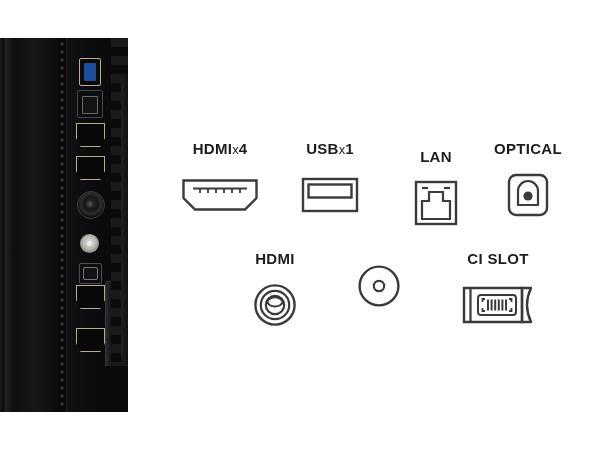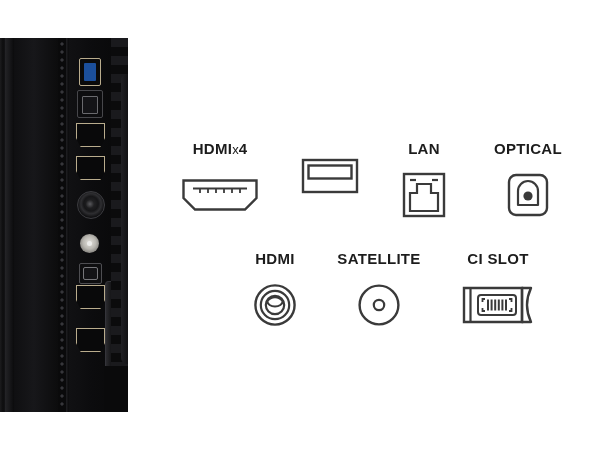--- a/index.html
+++ b/index.html
@@ -186,21 +186,21 @@
     margin-top: 10px;
     display: flex;
     align-items: center;
     justify-content: center;
     height: 52px;
   }
 
   
   .c-hdmi    { left: 0px;   width: 120px; }
   .c-usb     { left: 118px; width: 104px; }
-  .c-lan     { left: 218px; width: 92px;  }
+  .c-lan     { left: 230px; width: 92px; margin-top: 8px;  }
   .c-optical { left: 305px; width: 126px; }
 
   
   .c-cable     { left: 60px;  width: 110px; }
   .c-satellite { left: 158px; width: 122px; }
   .c-cislot    { left: 274px; width: 128px; }
 
   svg { display: block; }
 </style>
 </head>
@@ -249,20 +249,23 @@
             <line x1="27" y1="10.5" x2="27" y2="15" stroke="#3a3a3a" stroke-width="1.8"></line>
             <line x1="35" y1="10.5" x2="35" y2="15" stroke="#3a3a3a" stroke-width="1.8"></line>
             <line x1="43" y1="10.5" x2="43" y2="15" stroke="#3a3a3a" stroke-width="1.8"></line>
             <line x1="51" y1="10.5" x2="51" y2="15" stroke="#3a3a3a" stroke-width="1.8"></line>
             <line x1="59" y1="10.5" x2="59" y2="15" stroke="#3a3a3a" stroke-width="1.8"></line>
           </svg>
         </div>
       </div>
 
       <div class="cell c-usb">
+        <div class="cell-label">
+          <span>USB</span><span class="mult">x</span><span class="cnt">1</span>
+        </div>
         <div class="cell-icon">
           <svg width="58" height="36" viewBox="0 0 58 36">
             <rect x="2" y="2" width="54" height="32" fill="none" stroke="#3a3a3a" stroke-width="2.4"></rect>
             <rect x="7.5" y="7.5" width="43" height="13" fill="none" stroke="#3a3a3a" stroke-width="2.4"></rect>
           </svg>
         </div>
       </div>
 
       <div class="cell c-lan">
         <div class="cell-label">
@@ -303,23 +306,20 @@
           <svg width="44" height="44" viewBox="0 0 44 44">
             <circle cx="22" cy="22" r="19.6" fill="none" stroke="#3a3a3a" stroke-width="2.4"></circle>
             <circle cx="22" cy="22" r="14.2" fill="none" stroke="#3a3a3a" stroke-width="2.2"></circle>
             <circle cx="22" cy="22" r="9.2" fill="none" stroke="#3a3a3a" stroke-width="2.2"></circle>
             <path d="M14.4 18.2 A9.2 9.2 0 0 1 29.6 18.2 A7.6 5.4 0 0 1 14.4 18.2 Z" fill="none" stroke="#3a3a3a" stroke-width="2"></path>
           </svg>
         </div>
       </div>
 
       <div class="cell c-satellite">
-        <div class="cell-label">
-          <span>SATELLITE</span><span class="mult"></span><span class="cnt"></span>
-        </div>
         <div class="cell-icon">
           <svg width="44" height="44" viewBox="0 0 44 44">
             <circle cx="22" cy="22" r="19.4" fill="none" stroke="#3a3a3a" stroke-width="2.4"></circle>
             <circle cx="22" cy="22" r="5.2" fill="none" stroke="#3a3a3a" stroke-width="2.2"></circle>
           </svg>
         </div>
       </div>
 
       <div class="cell c-cislot">
         <div class="cell-label">

